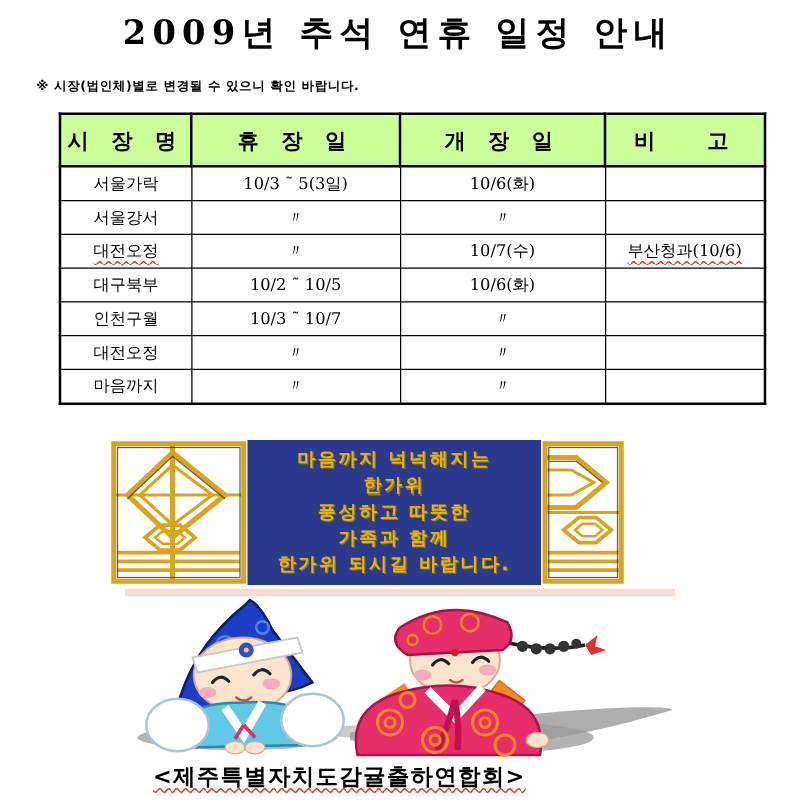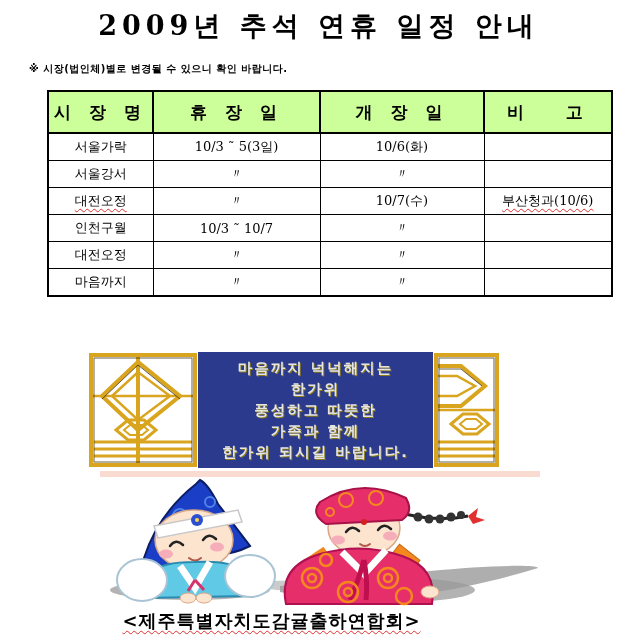--- a/index.html
+++ b/index.html
@@ -29,21 +29,21 @@
   td.note-cell{font-size:12.5px;letter-spacing:0;}
   .sp{text-decoration:underline wavy #e03030;text-decoration-thickness:1px;
       text-underline-offset:3px;}
 
   .banner{position:absolute;left:88px;top:352px;width:412px;height:116px;display:flex;}
   .lattice{height:116px;background:#fff;}
   .lattice-left{width:110px;}
   .lattice-right{width:67px;}
   .banner-center{width:235px;height:116px;background:#2b3a8c;display:flex;
                  flex-direction:column;justify-content:center;align-items:center;}
-  .banner-line{color:#e5e5e5;font-weight:bold;font-size:14.5px;line-height:21px;
+  .banner-line{color:#eab308;font-weight:bold;font-size:14.5px;line-height:21px;
                letter-spacing:2px;text-align:center;white-space:pre;
                text-shadow:1px 1px 0 #8a7a1a;}
 
   .char-strip{position:absolute;left:100px;top:471px;width:440px;height:6px;
               background:#f5b09a;opacity:.45;}
   .illustration{position:absolute;left:100px;top:474px;width:440px;height:140px;}
 
   .footer-line{position:absolute;left:0;top:609px;width:543px;text-align:center;
                font-size:18px;font-weight:bold;letter-spacing:1px;}
 </style>
@@ -80,20 +80,26 @@
       <td>서울강서</td>
       <td>〃</td>
       <td>〃</td>
       <td class="note-cell"></td>
     </tr>
     <tr>
       <td class="sp">대전오정</td>
       <td>〃</td>
       <td>10/7(수)</td>
       <td class="note-cell sp">부산청과(10/6)</td>
+    </tr>
+    <tr>
+      <td>대구북부</td>
+      <td>10/2 ˜ 10/5</td>
+      <td>10/6(화)</td>
+      <td class="note-cell"></td>
     </tr>
     <tr>
       <td>인천구월</td>
       <td>10/3 ˜ 10/7</td>
       <td>〃</td>
       <td class="note-cell"></td>
     </tr>
     <tr>
       <td>대전오정</td>
       <td>〃</td>

